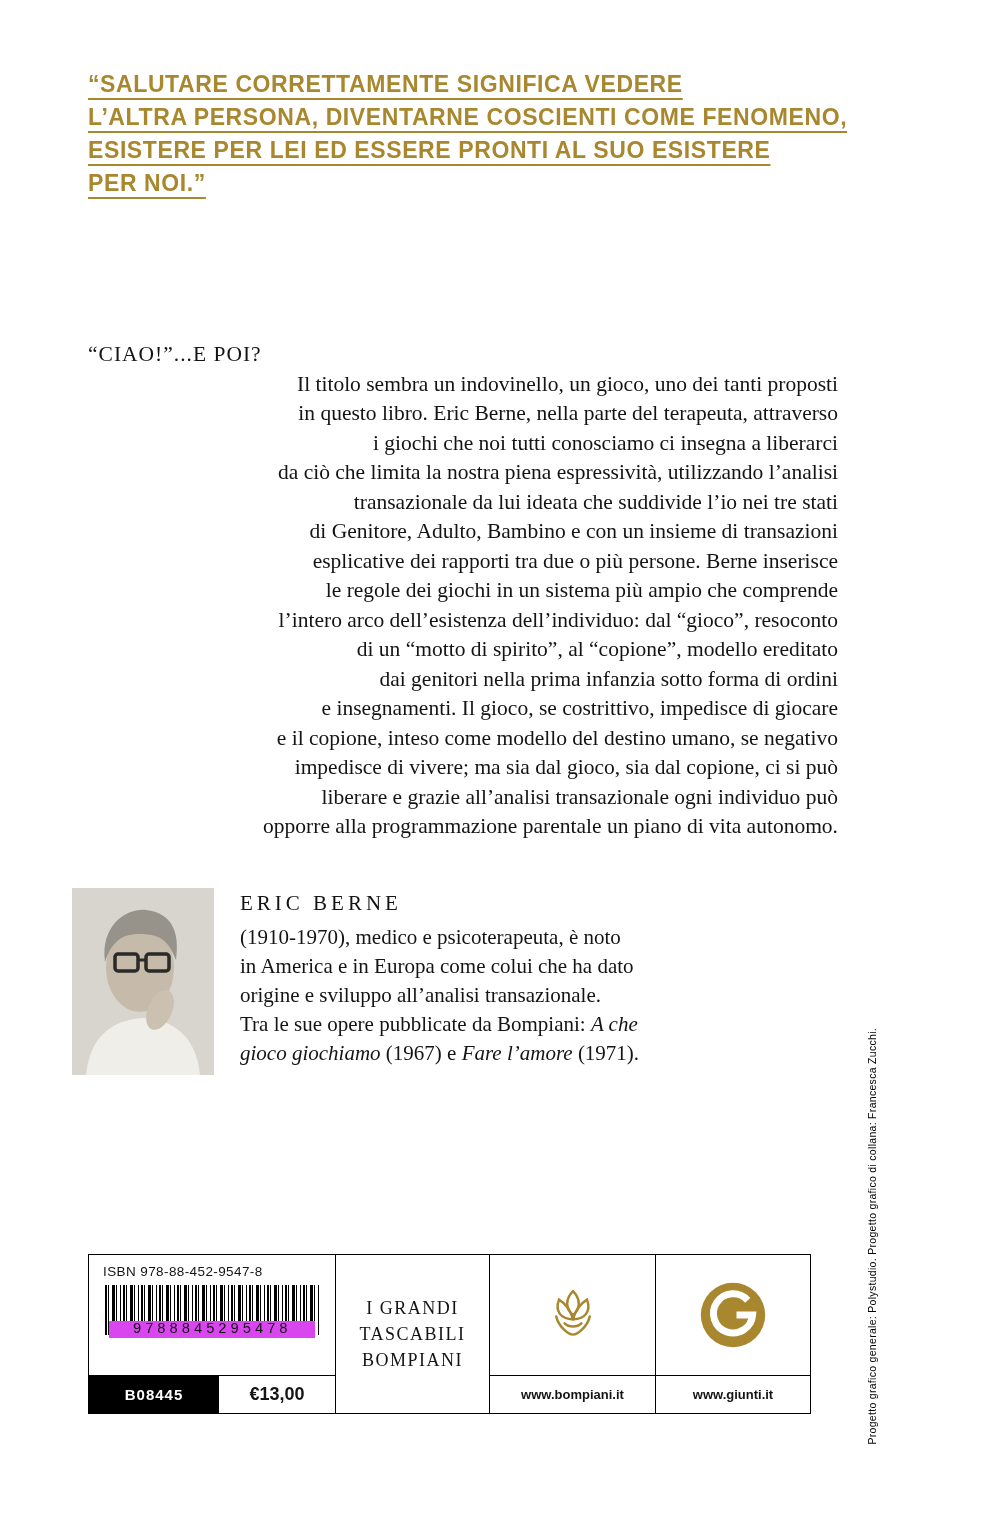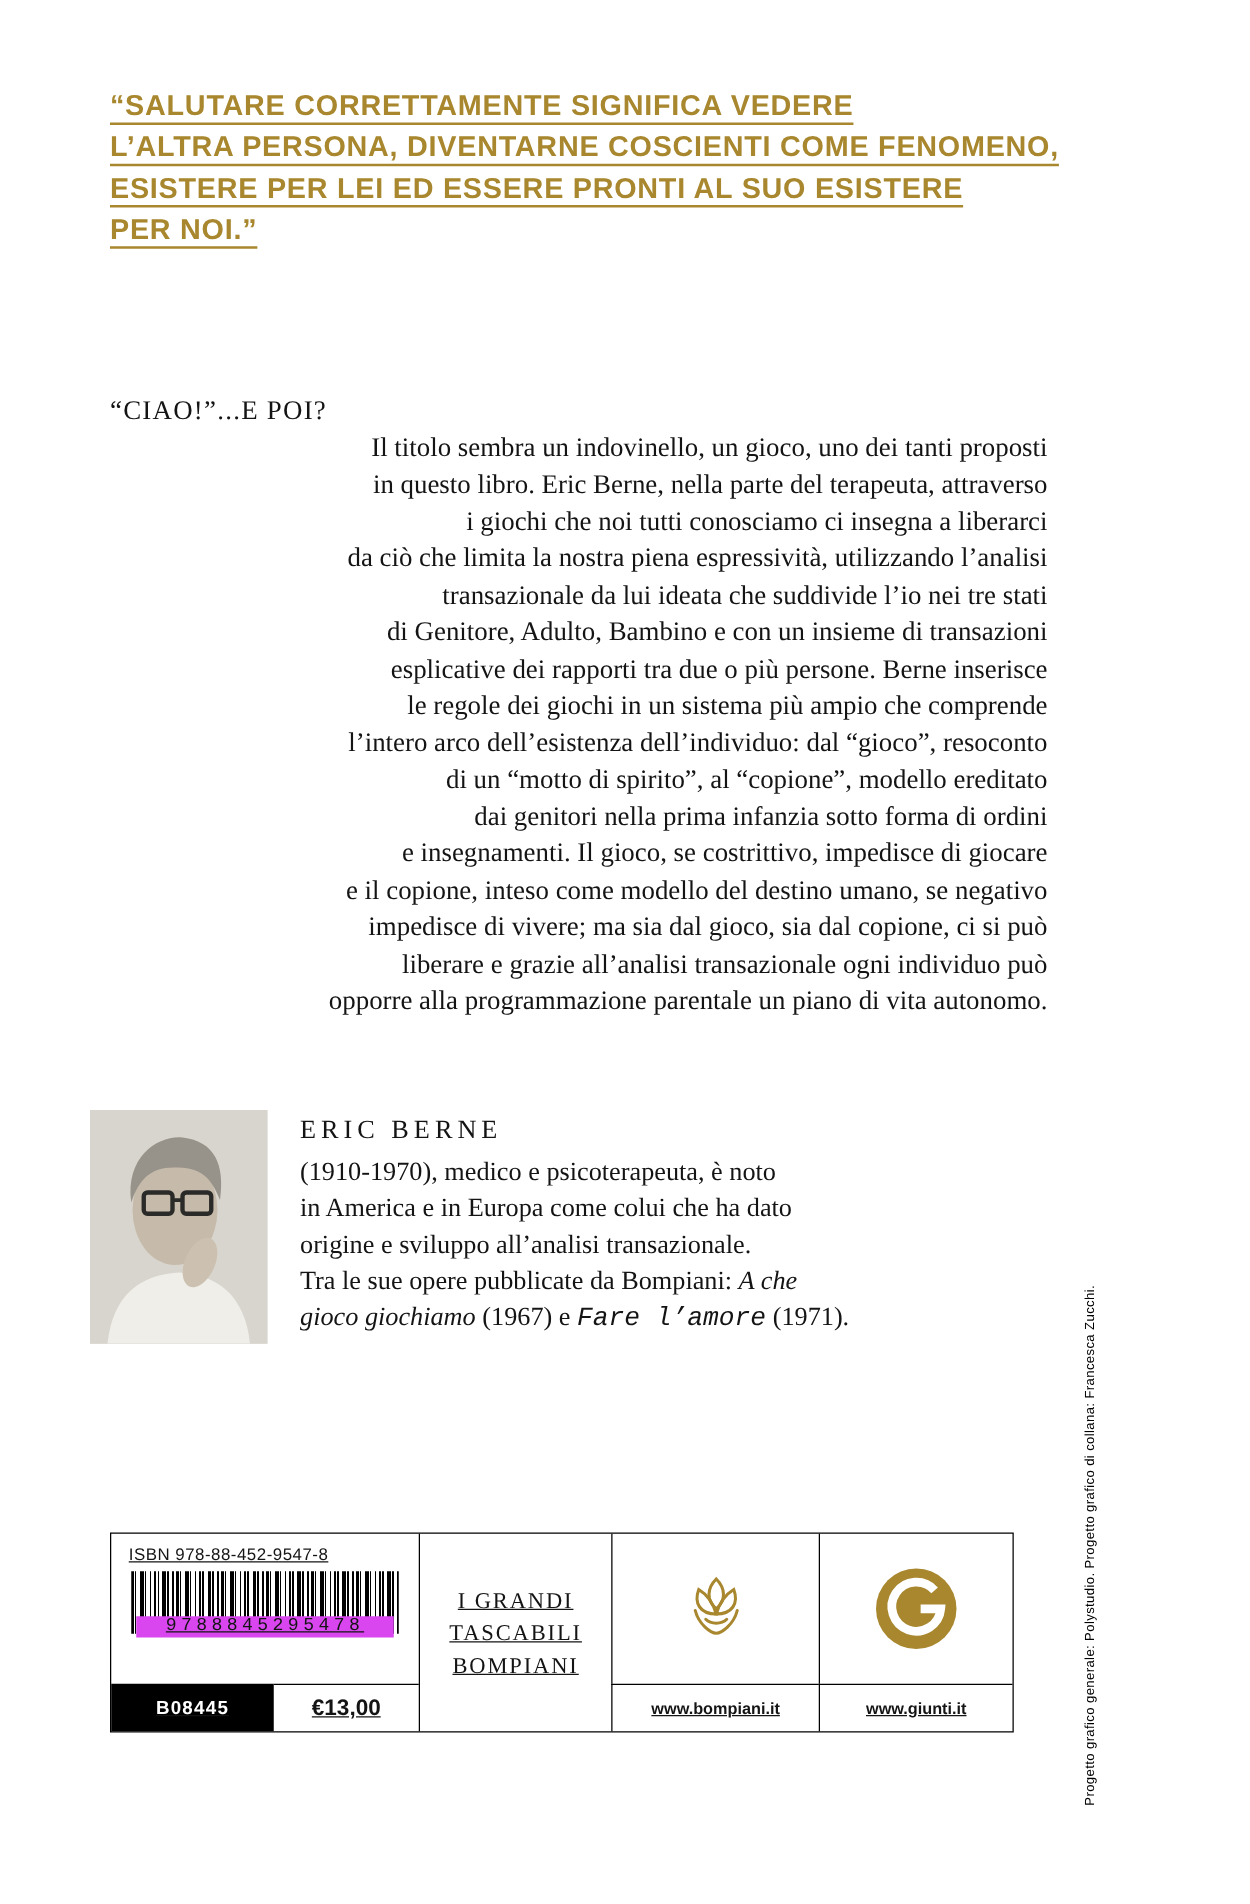--- a/index.html
+++ b/index.html
@@ -17,21 +17,21 @@
     font-weight:bold; font-size:23px; line-height:33px;
     letter-spacing:0.6px; color:var(--gold);
     white-space:pre-line;
     text-decoration:underline;
     text-decoration-thickness:2px;
     text-underline-offset:6px;
   }
 
   
   .synopsis {
-    position:absolute; left:88px; top:314px; width:750px;
+    position:absolute; left:88px; top:340px; width:750px;
     font-family:"Liberation Serif", serif;
     font-size:21.5px; line-height:29.5px; color:var(--ink);
   }
   .synopsis-heading { letter-spacing:1px; }
   .synopsis-body { white-space:pre-line;text-align:right; }
 
   
   .author { position:absolute; left:72px; top:888px; width:780px; display:flex; gap:26px; }
   .author-photo { width:142px; height:187px; flex:0 0 auto; background:#d9d6cf; }
   .author-photo svg { display:block; width:100%; height:100%; }
@@ -42,27 +42,26 @@
   
   .credits {
     position:absolute; right:10px; bottom:78px;
     writing-mode:vertical-rl; transform:rotate(180deg);
     font-family:"Liberation Sans", sans-serif;
     font-size:10.5px; letter-spacing:0.3px; color:#000;
   }
 
   
   .footer-grid {
-    position:absolute; left:88px; top:1226px;
+    position:absolute; left:88px; top:1254px;
     display:grid;
     grid-template-columns:246px 154px 166px 155px;
     grid-template-rows:120px 38px;
     border:1.5px solid #000;
     background:#fff;
-    text-decoration:underline;
   }
   .cell { position:relative; }
   .b-left { border-left:1.5px solid #000; }
   .b-top  { border-top:1.5px solid #000; }
   .c1-top { grid-column:1; grid-row:1; }
   .c1-bot { grid-column:1; grid-row:2; display:flex; }
   .c2     { grid-column:2; grid-row:1 / 3; display:flex; align-items:center; justify-content:center; }
   .c3-top { grid-column:3; grid-row:1; display:flex; align-items:center; justify-content:center; }
   .c3-bot { grid-column:3; grid-row:2; display:flex; align-items:center; justify-content:center; }
   .c4-top { grid-column:4; grid-row:1; display:flex; align-items:center; justify-content:center; }
@@ -149,21 +148,21 @@
         <ellipse cx="88" cy="122" rx="12" ry="21" fill="#ccc1b0" transform="rotate(24 88 122)"></ellipse>
         <path d="M58 104 C64 108 72 108 78 104" fill="none" stroke="#a2978а" stroke-width="2"></path>
       </svg>
     </div>
     <div class="author-text">
       <div class="author-name">ERIC BERNE</div>
       <div class="author-bio"><span>(1910-1970), medico e psicoterapeuta, è noto
 in America e in Europa come colui che ha dato
 origine e sviluppo all’analisi transazionale.
 Tra le sue opere pubblicate da Bompiani: </span><span style="font-style: italic;">A che
-gioco giochiamo</span><span> (1967) e </span><span style="font-style: italic; font-family: Liberation Mono, monospace;">Fare l’amore</span><span> (1971).</span></div>
+gioco giochiamo</span><span> (1967) e </span><span style="font-style: italic;">Fare l’amore</span><span> (1971).</span></div>
     </div>
   </div>
 
   <div class="credits">Progetto grafico generale: Polystudio. Progetto grafico di collana: Francesca Zucchi.</div>
 
   <div class="footer-grid">
 
     <div class="cell c1-top">
       <div class="isbn-label">ISBN 978-88-452-9547-8</div>
       <div class="barcode-bars"></div>

